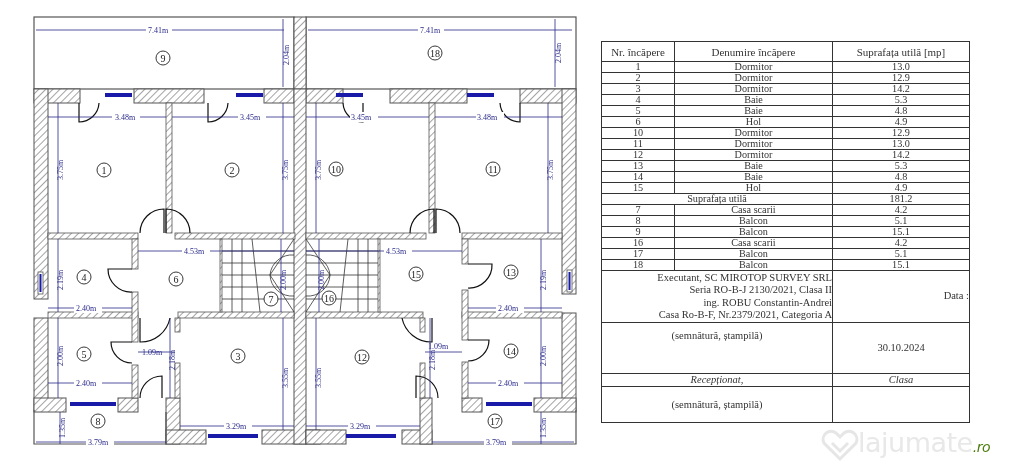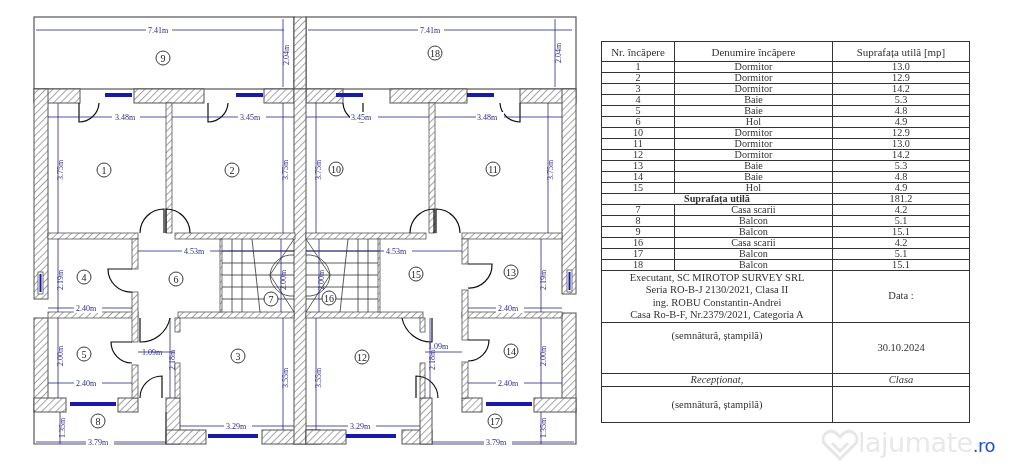--- a/index.html
+++ b/index.html
@@ -6,28 +6,28 @@
   body { width:1024px; height:473px; position:relative; overflow:hidden; font-family:"Liberation Serif", serif; color:#1a1a1a; }
   #plan { position:absolute; left:0; top:0; width:580px; height:473px; }
   #plan text { font-family:"Liberation Serif", serif; }
   .dim { font-size:8px; fill:#2a2a8a; }
   .rnum { font-size:10px; fill:#222; }
   #tbl-wrap { position:absolute; left:586px; top:41px; width:368px;padding-left:15px; }
   table { border-collapse:collapse; width:368px; table-layout:fixed; font-size:10.2px; line-height:10px; }
   td, th { border:1px solid #333; text-align:center; padding:0; font-weight:normal; color:#333; }
   th { height:19px; font-size:11px; }
   td.r { height:9.7px; }
-  td.bold { font-weight:bold; }
-  .exec { height:51px; line-height:12.5px; font-size:10.5px; }
+  td.bold { font-weight:normal; }
+  .exec { height:51px; line-height:12.5px; font-size:10.5px;text-align:right; }
   .sig { height:42px; font-size:10.5px; }
   .rec { height:12px; font-size:10.5px;font-style:italic; }
   .sig2 { height:35px; font-size:10.5px; }
   #watermark { position:absolute; left:820px; top:425px; width:200px; height:40px; }
   #watermark .wt { position:absolute; left:38px; top:2px; font-family:"DejaVu Sans", sans-serif; font-size:27px; color:#e8e8e8; letter-spacing:-0.5px; }
-  #watermark .ro { color:#1d4ed8; font-size:18px; }
+  #watermark .ro { color:#4d7c0f; font-size:14px;font-style:italic; }
 </style>
 </head>
 <body>
 
 <svg id="plan" viewBox="0 0 580 473" xmlns="http://www.w3.org/2000/svg">
   <defs>
     <pattern id="hatch" patternUnits="userSpaceOnUse" width="5" height="5" patternTransform="rotate(45)">
       <rect width="5" height="5" fill="#ffffff"></rect>
       <line x1="0" y1="0" x2="0" y2="5" stroke="#666" stroke-width="1.2"></line>
     </pattern>

